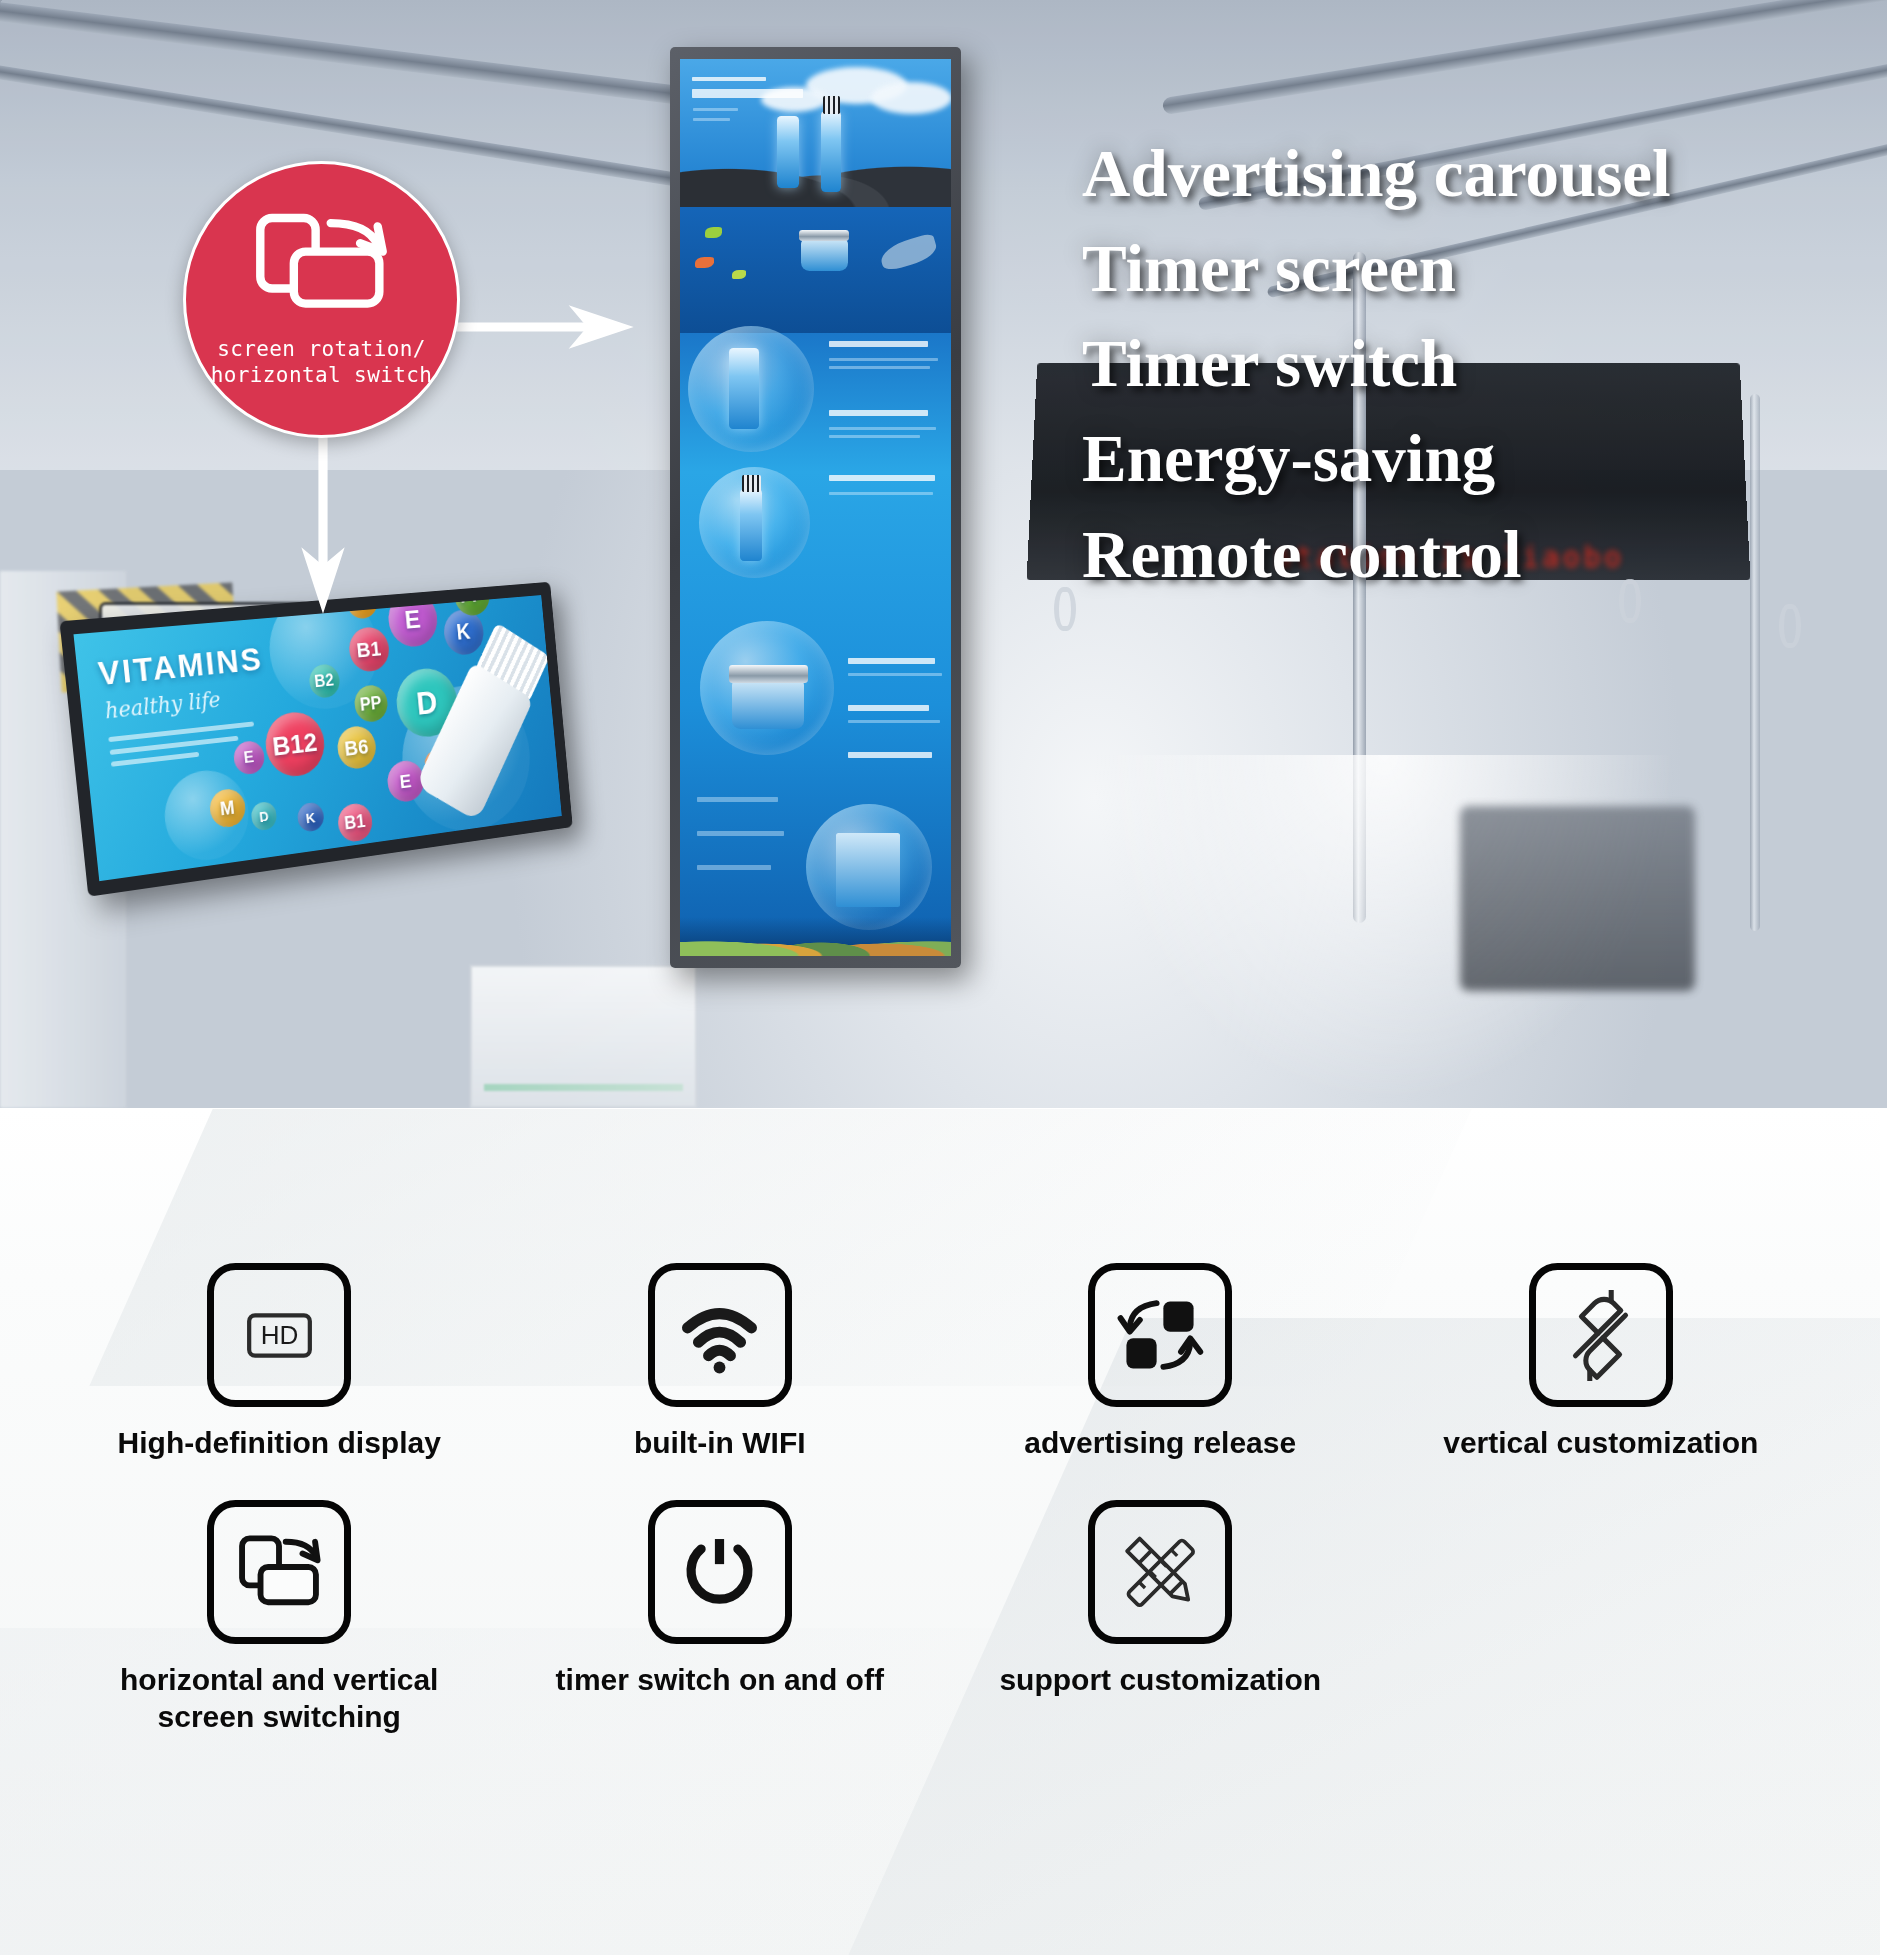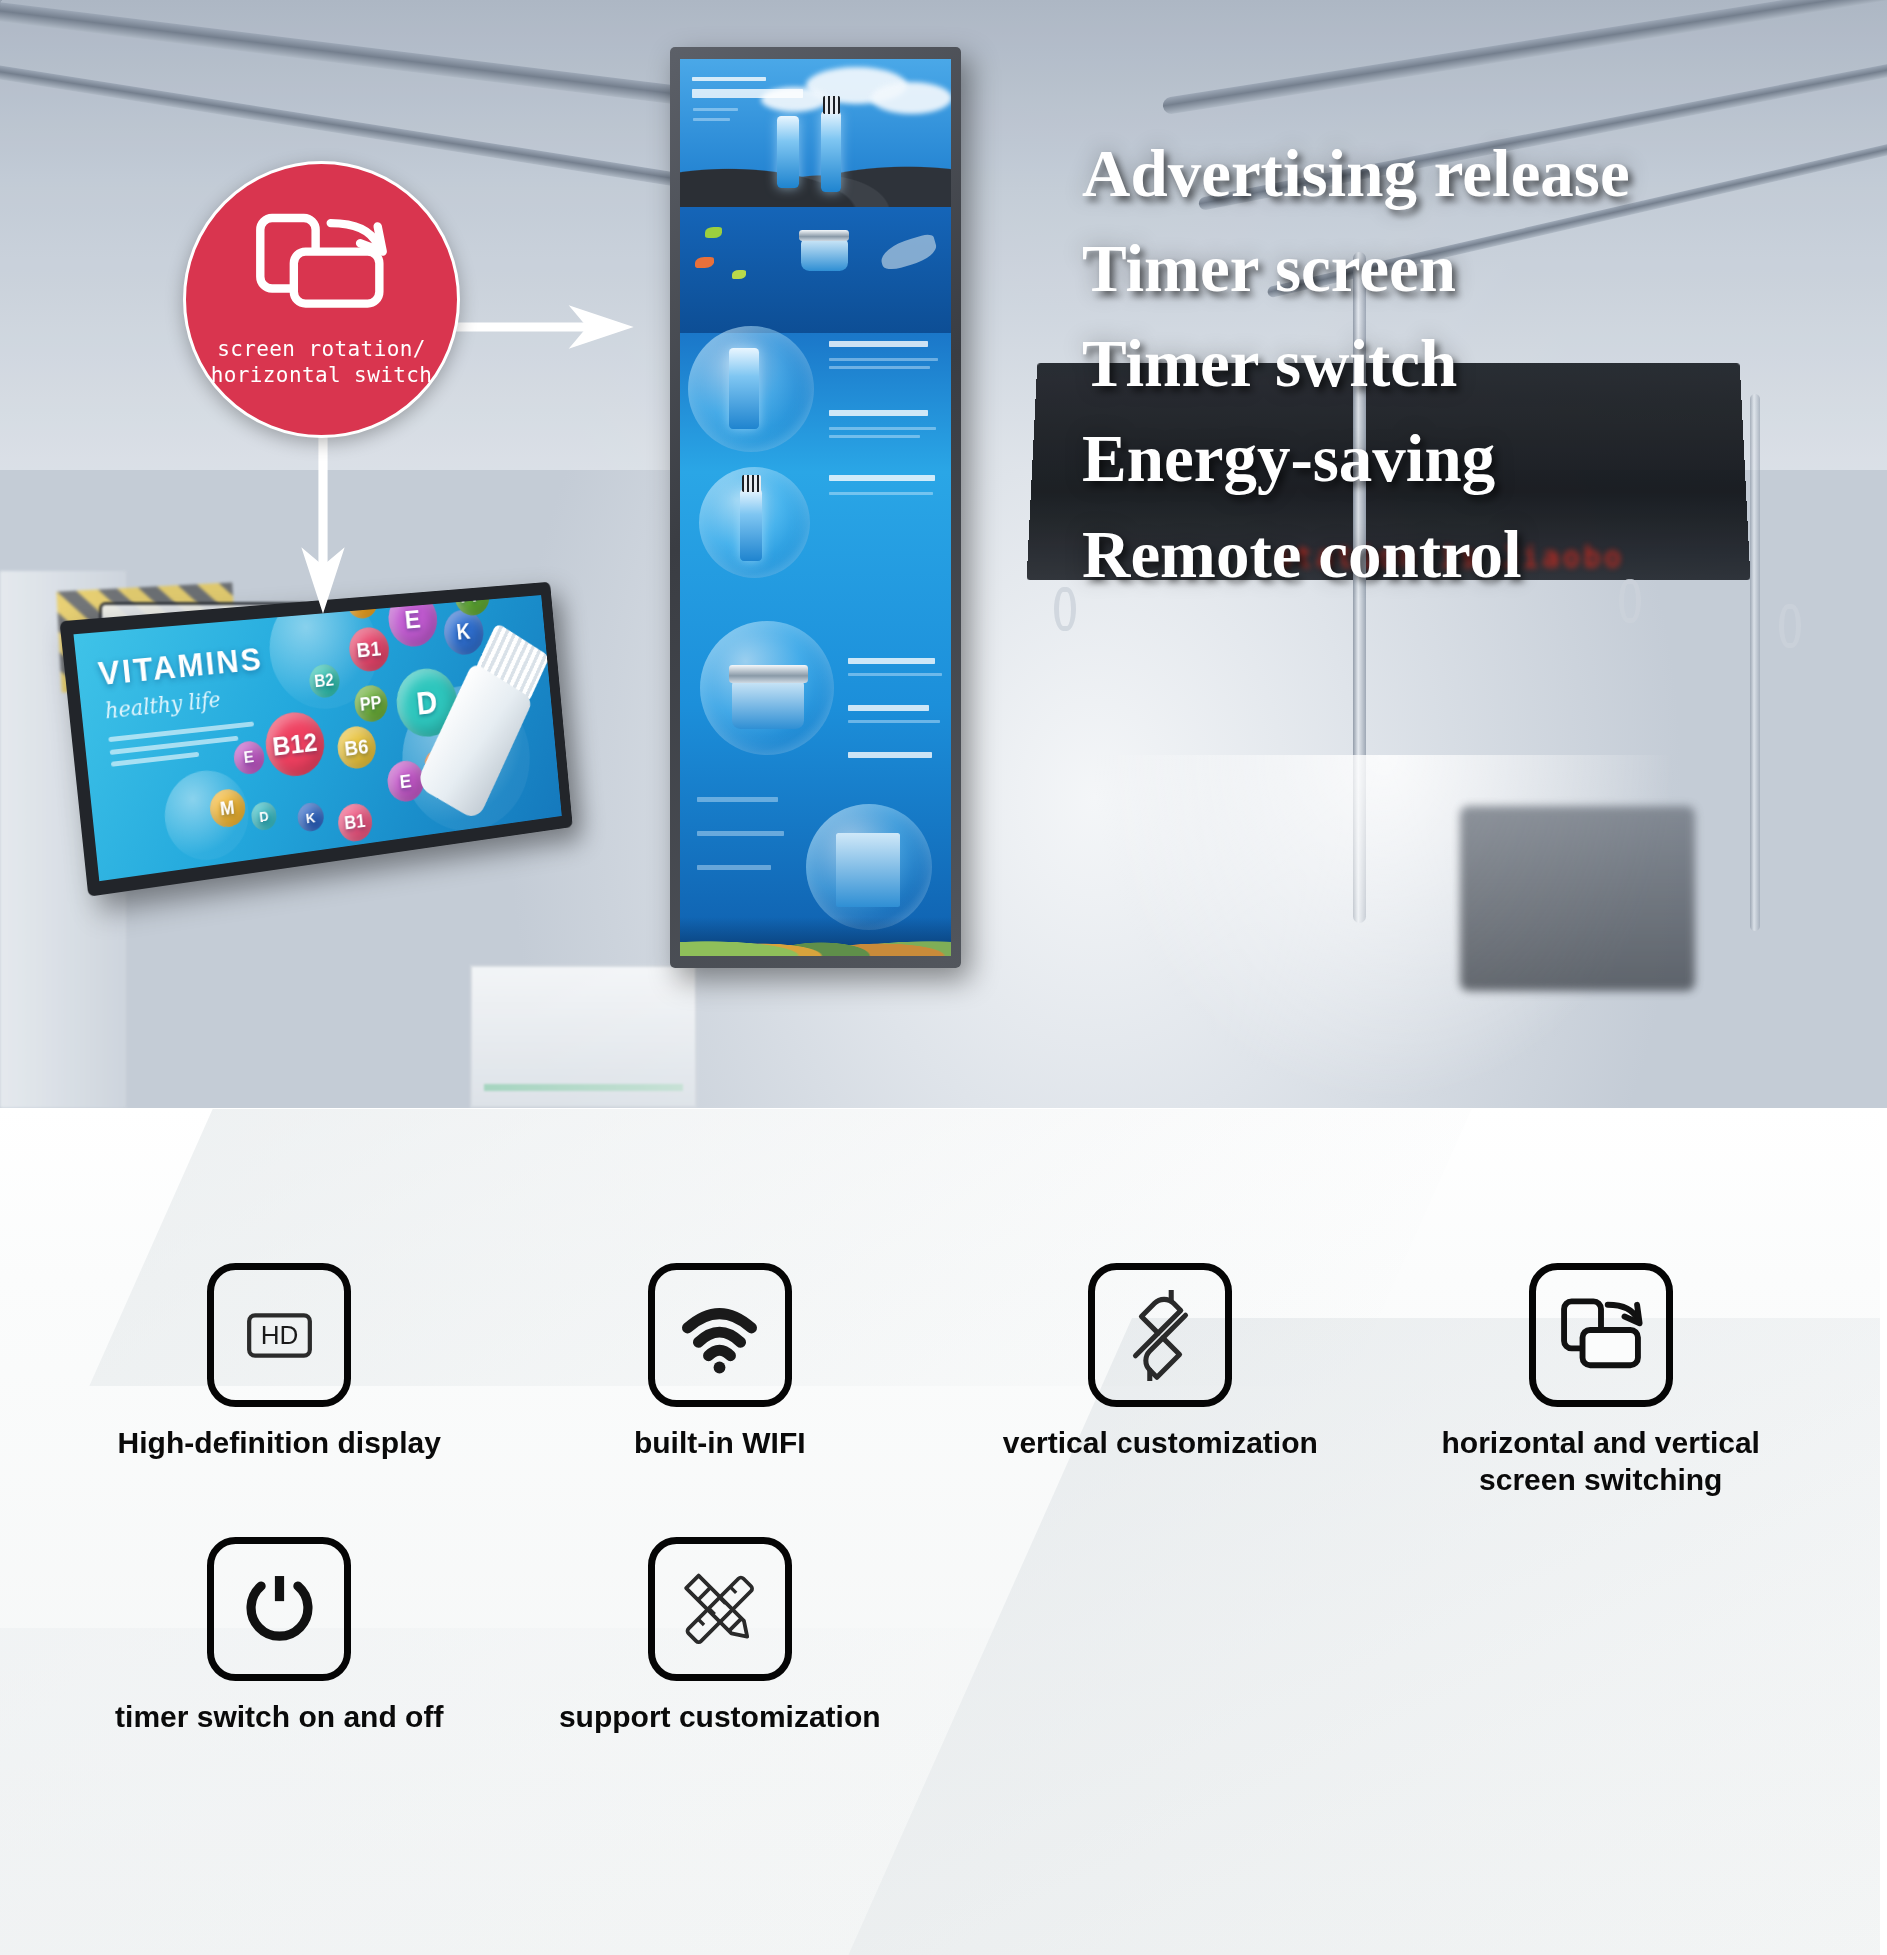--- a/index.html
+++ b/index.html
@@ -324,21 +324,21 @@
       <path d="M96 18 Q140 18 152 44" fill="none" stroke="#fff" stroke-width="10" stroke-linecap="round"></path>
       <path d="M131 42 L158 52 L152 22" fill="none" stroke="#fff" stroke-width="10" stroke-linecap="round" stroke-linejoin="round"></path>
     </svg>
     <div class="btext">
       <span>screen rotation/</span><br>
       <span>horizontal switch</span>
     </div>
   </div>
 
   <div id="headline">
-    <h2>Advertising release</h2>
+    <h2>Advertising carousel</h2>
     <h2>Timer screen</h2>
     <h2>Timer switch</h2>
     <h2>Energy-saving</h2>
     <h2>Remote control</h2>
   </div>
 </div>
 
 <div id="features">
   <div class="fx a"></div>
   <div class="fx b"></div>
@@ -361,20 +361,33 @@
         <svg width="91" height="91" viewBox="0 0 108 108">
           <path d="M16 45 Q54 11 92 45" fill="none" stroke="#1a1a1a" stroke-width="13" stroke-linecap="round"></path>
           <path d="M29 62 Q54 38 79 62" fill="none" stroke="#1a1a1a" stroke-width="13" stroke-linecap="round"></path>
           <path d="M41 78 Q54 65 67 78" fill="none" stroke="#1a1a1a" stroke-width="13" stroke-linecap="round"></path>
           <circle cx="54" cy="92" r="7" fill="#1a1a1a"></circle>
         </svg>
       </div>
       <div class="ilabel">built-in WIFI</div>
     </div>
 
+    <div class="cell">
+      <div class="ibox">
+        <svg width="94" height="94" viewBox="0 0 112 112">
+          <rect x="60" y="16" width="36" height="36" rx="8" fill="#111"></rect>
+          <rect x="16" y="60" width="36" height="36" rx="8" fill="#111"></rect>
+          <path d="M52 18 Q22 22 20 46" fill="none" stroke="#111" stroke-width="7" stroke-linecap="round"></path>
+          <path d="M9 36 L20 52 L32 38" fill="none" stroke="#111" stroke-width="7" stroke-linecap="round" stroke-linejoin="round"></path>
+          <path d="M60 94 Q90 90 92 66" fill="none" stroke="#111" stroke-width="7" stroke-linecap="round"></path>
+          <path d="M81 76 L92 60 L104 76" fill="none" stroke="#111" stroke-width="7" stroke-linecap="round" stroke-linejoin="round"></path>
+        </svg>
+      </div>
+      <div class="ilabel">advertising release</div>
+    </div>
 
 
     <div class="cell">
       <div class="ibox">
         <svg width="91" height="91" viewBox="0 0 108 108">
           <g transform="rotate(-45 54 54)">
             <path d="M54 22 h22 a16 16 0 0 1 16 16 v12 h-38 z" fill="none" stroke="#2a2a2a" stroke-width="6" stroke-linejoin="round"></path>
             <path d="M54 58 h-22 a16 16 0 0 0 -16 16 v12 h38 z" fill="none" stroke="#2a2a2a" stroke-width="6" stroke-linejoin="round"></path>
             <path d="M54 50 h-38" stroke="#2a2a2a" stroke-width="6" stroke-linecap="round"></path>
             <path d="M54 58 h38" stroke="#2a2a2a" stroke-width="6" stroke-linecap="round"></path>

